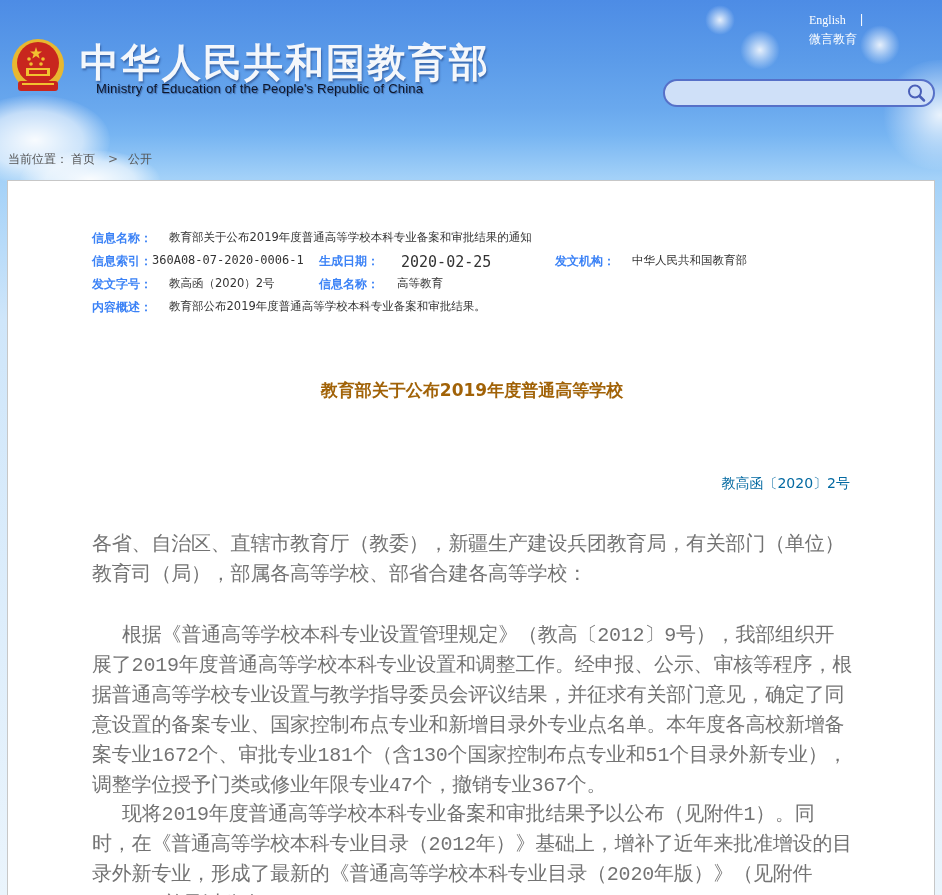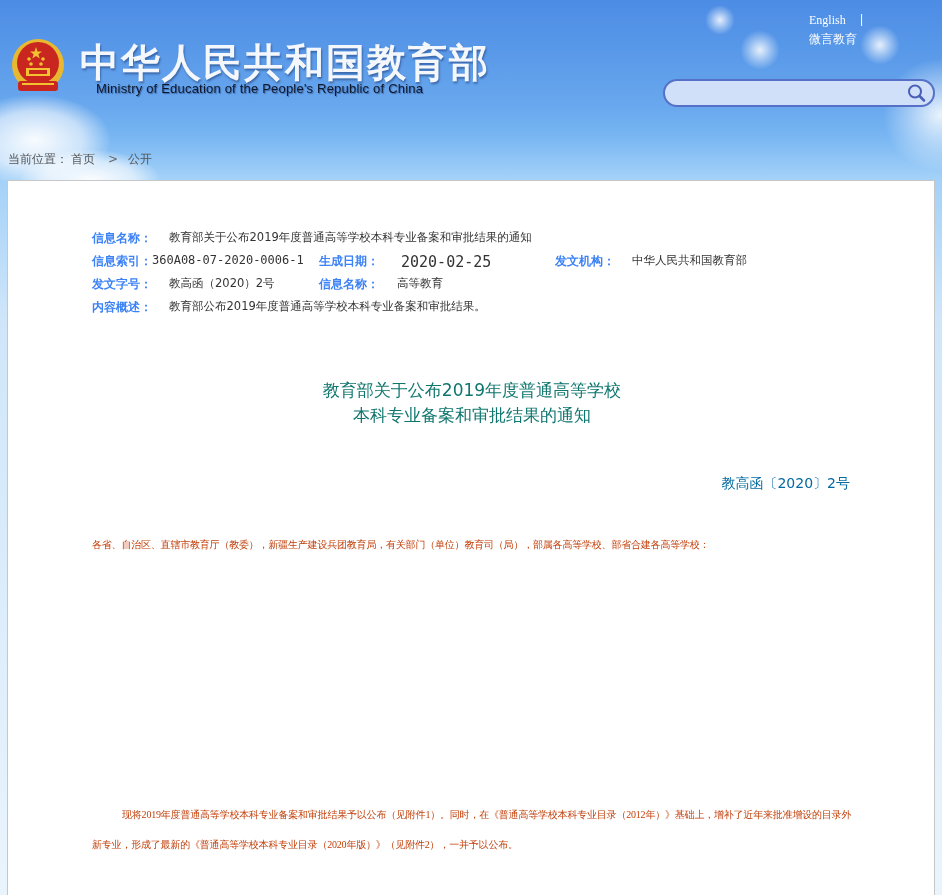--- a/index.html
+++ b/index.html
@@ -59,27 +59,27 @@
   .content-box {
     position: absolute; left: 7px; top: 180px; width: 928px; height: 730px;
     background: #fff; border: 1px solid #c7c7c7;
   }
   .meta { position: absolute; left: 84px; top: 49px; font-size: 12px; color: #333; }
   .meta-row { position: relative; height: 23px; white-space: nowrap; font-family: "DejaVu Sans Mono", monospace; }
   .meta-label { font-weight: bold; color: #3b82f6; font-family: "DejaVu Sans", sans-serif; position: absolute; }
   .meta-val { position: absolute; font-size: 11.5px; }
   .doc-title {
     position: absolute; left: 0; width: 928px; top: 197px; text-align: center;
-    font-size: 17px; font-weight: normal; color: #0f766e; line-height: 25px;
+    font-size: 17px; font-weight: bold; color: #a16207; line-height: 25px;
     font-family: "DejaVu Sans", sans-serif;
   }
   .doc-number { position: absolute; right: 84px; top: 294px; font-size: 14px; color: #0369a1; }
   .body-text {
-    position: absolute; left: 84px; width: 762px; font-size: 10px; color: #c2410c; line-height: 30px;
-    font-family: Liberation Serif, serif; letter-spacing: -0.2px;
+    position: absolute; left: 84px; width: 762px; font-size: 20px; color: #737373; line-height: 30px;
+    font-family: Liberation Mono, monospace; letter-spacing: -0.2px;
   }
   .indent { text-indent: 30px; }
 </style>
 </head>
 <body>
 
 <div class="cloud" style="left:-40px;top:95px;width:150px;height:90px;"></div>
 <div class="cloud" style="left:20px;top:150px;width:140px;height:60px;"></div>
 <div class="dandelion" style="left:880px;top:60px;width:120px;height:110px;"></div>
 <div class="dandelion" style="left:740px;top:30px;width:40px;height:40px;"></div>
@@ -147,20 +147,20 @@
       <span class="meta-val" style="left:305px; font-family:Liberation Sans, sans-serif;">高等教育</span>
     </div>
     <div class="meta-row">
       <span class="meta-label" style="left:0">内容概述：</span>
       <span class="meta-val" style="left:77px; font-family:'DejaVu Sans',sans-serif;">教育部公布2019年度普通高等学校本科专业备案和审批结果。</span>
     </div>
   </div>
 
   <div class="doc-title">
     <div>教育部关于公布2019年度普通高等学校</div>
-    <div>本科专业备案和审批结果的通知</div>
   </div>
 
   <div class="doc-number">教高函〔2020〕2号</div>
 
   <p class="body-text" style="top:349px;">各省、自治区、直辖市教育厅（教委），新疆生产建设兵团教育局，有关部门（单位）教育司（局），部属各高等学校、部省合建各高等学校：</p>
+  <p class="body-text indent" style="top:440px;">根据《普通高等学校本科专业设置管理规定》（教高〔2012〕9号），我部组织开展了2019年度普通高等学校本科专业设置和调整工作。经申报、公示、审核等程序，根据普通高等学校专业设置与教学指导委员会评议结果，并征求有关部门意见，确定了同意设置的备案专业、国家控制布点专业和新增目录外专业点名单。本年度各高校新增备案专业1672个、审批专业181个（含130个国家控制布点专业和51个目录外新专业），调整学位授予门类或修业年限专业47个，撤销专业367个。</p>
   <p class="body-text indent" style="top:619px;">现将2019年度普通高等学校本科专业备案和审批结果予以公布（见附件1）。同时，在《普通高等学校本科专业目录（2012年）》基础上，增补了近年来批准增设的目录外新专业，形成了最新的《普通高等学校本科专业目录（2020年版）》（见附件2），一并予以公布。</p>
 </div>
 
 </body></html>

